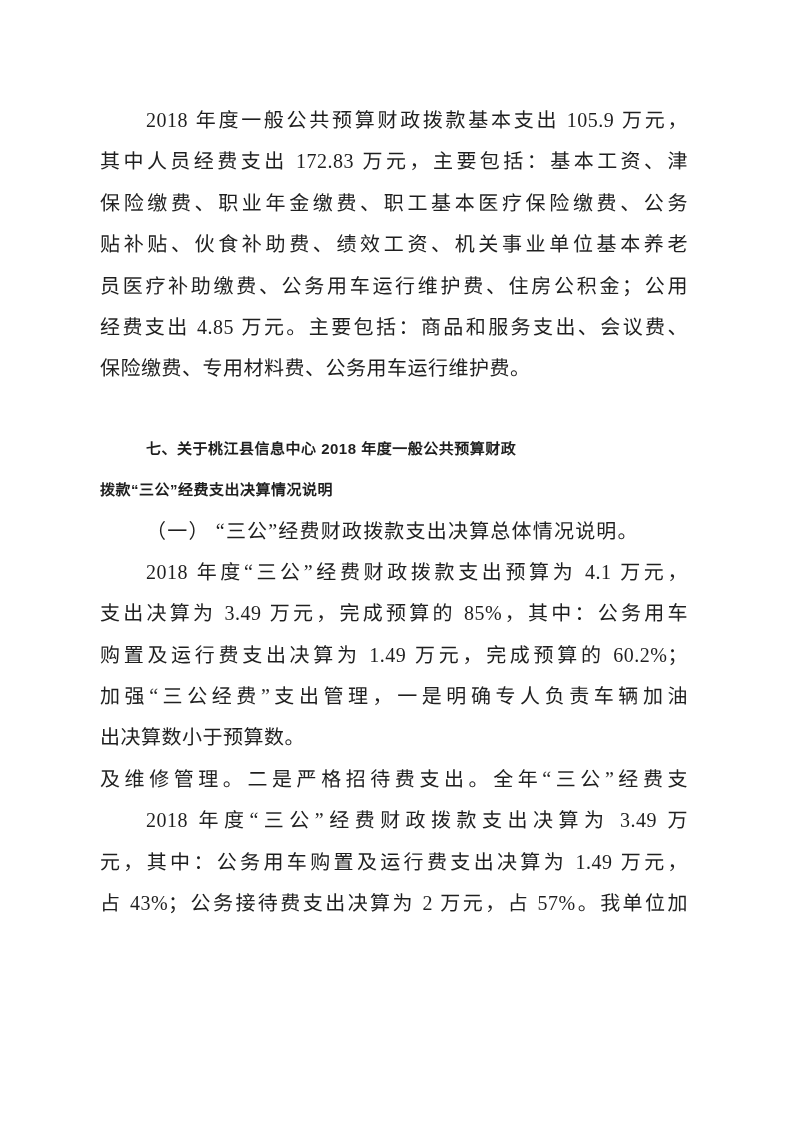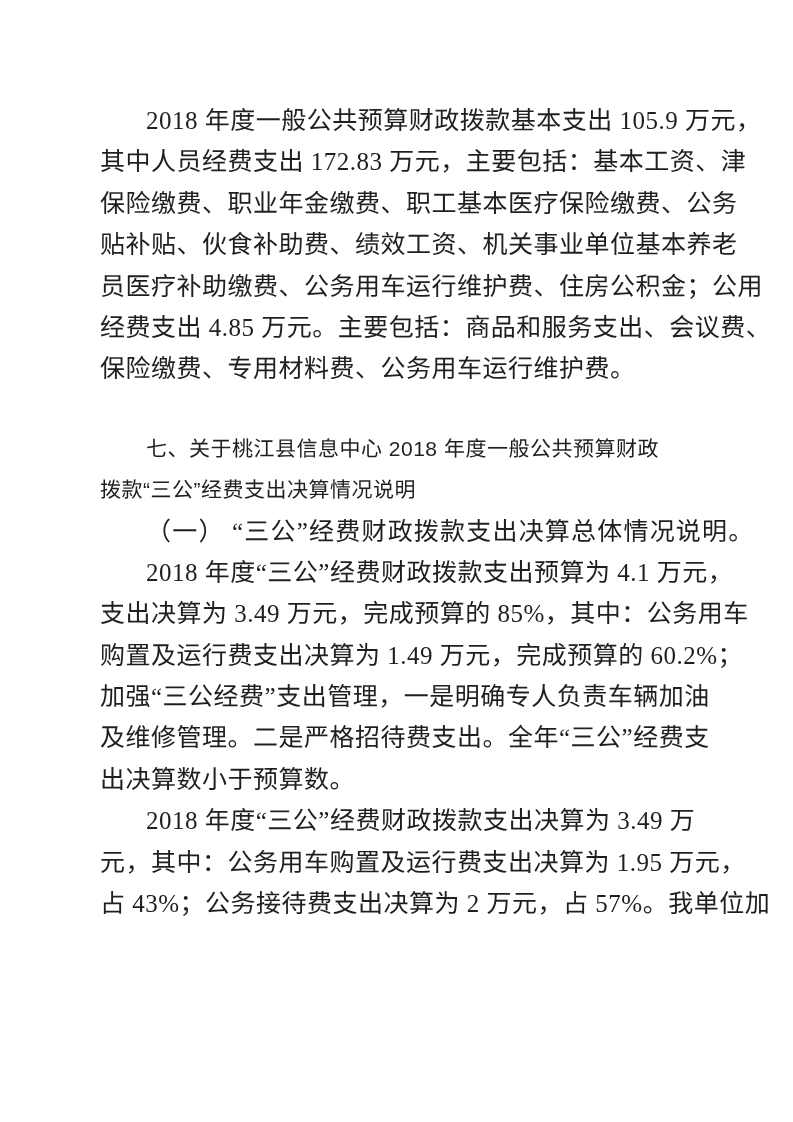--- a/index.html
+++ b/index.html
@@ -16,42 +16,42 @@
     font-family: "Liberation Serif", "DejaVu Serif", serif;
     color: #1f1f1f;
   }
   .content {
     position: absolute;
     left: 100px;
     top: 0;
     width: 588px;
   }
   .line {
-    font-size: 25px;
+    font-size: 20px;
     letter-spacing: 0.5px;
     height: 41.4px;
     line-height: 41.4px;
     white-space: nowrap;
     text-align: left;
   }
   
   .line.fill {
     text-align: justify;
     text-align-last: justify;
   }
   
   .line.indent {
     text-indent: 46px;
   }
   .para-basic { margin-top: 100px; }
   .section-heading { margin-top: 38px; }
   .section-heading .line {
     font-family: "Liberation Sans", "DejaVu Sans", sans-serif;
-    font-weight: 400;
-    font-size: 21px;
+    font-weight: 700;
+    font-size: 15px;
     letter-spacing: 0.5px;
   }
   .sub-heading .line {
     letter-spacing: 1.2px;
   }
 </style>
 </head>
 <body>
 
 <div class="page">
@@ -74,25 +74,25 @@
 
     <div class="para sub-heading">
       <div class="line indent">（一） “三公”经费财政拨款支出决算总体情况说明。</div>
     </div>
 
     <div class="para">
       <div class="line fill indent">2018 年度“三公”经费财政拨款支出预算为 4.1 万元，</div>
       <div class="line fill">支出决算为 3.49 万元，完成预算的 85%，其中：公务用车</div>
       <div class="line fill">购置及运行费支出决算为 1.49 万元，完成预算的 60.2%；</div>
       <div class="line fill">加强“三公经费”支出管理，一是明确专人负责车辆加油</div>
+      <div class="line">出决算数小于预算数。</div>
       <div class="line fill">及维修管理。二是严格招待费支出。全年“三公”经费支</div>
-      <div class="line">出决算数小于预算数。</div>
     </div>
 
 
     <div class="para">
       <div class="line fill indent">2018 年度“三公”经费财政拨款支出决算为 3.49 万</div>
-      <div class="line fill">元，其中：公务用车购置及运行费支出决算为 1.95 万元，</div>
+      <div class="line fill">元，其中：公务用车购置及运行费支出决算为 1.49 万元，</div>
       <div class="line fill">占 43%；公务接待费支出决算为 2 万元，占 57%。我单位加</div>
     </div>
 
   </div>
 </div>
 
 </body></html>

